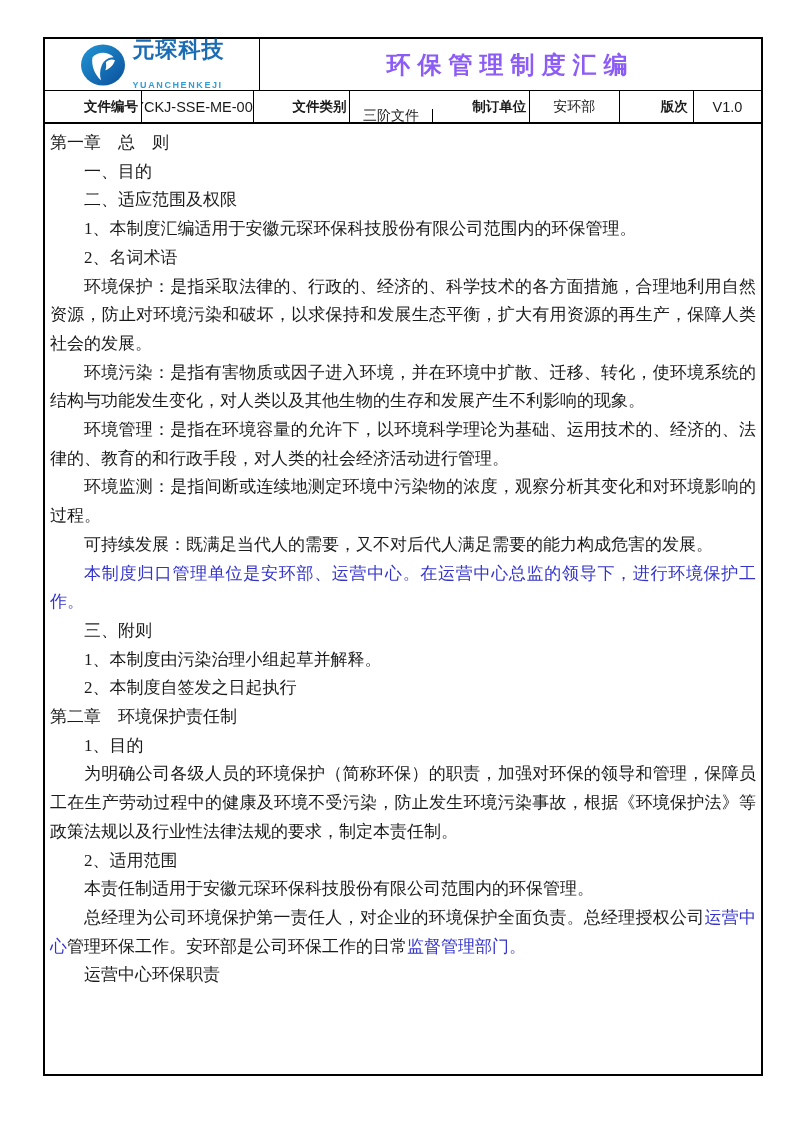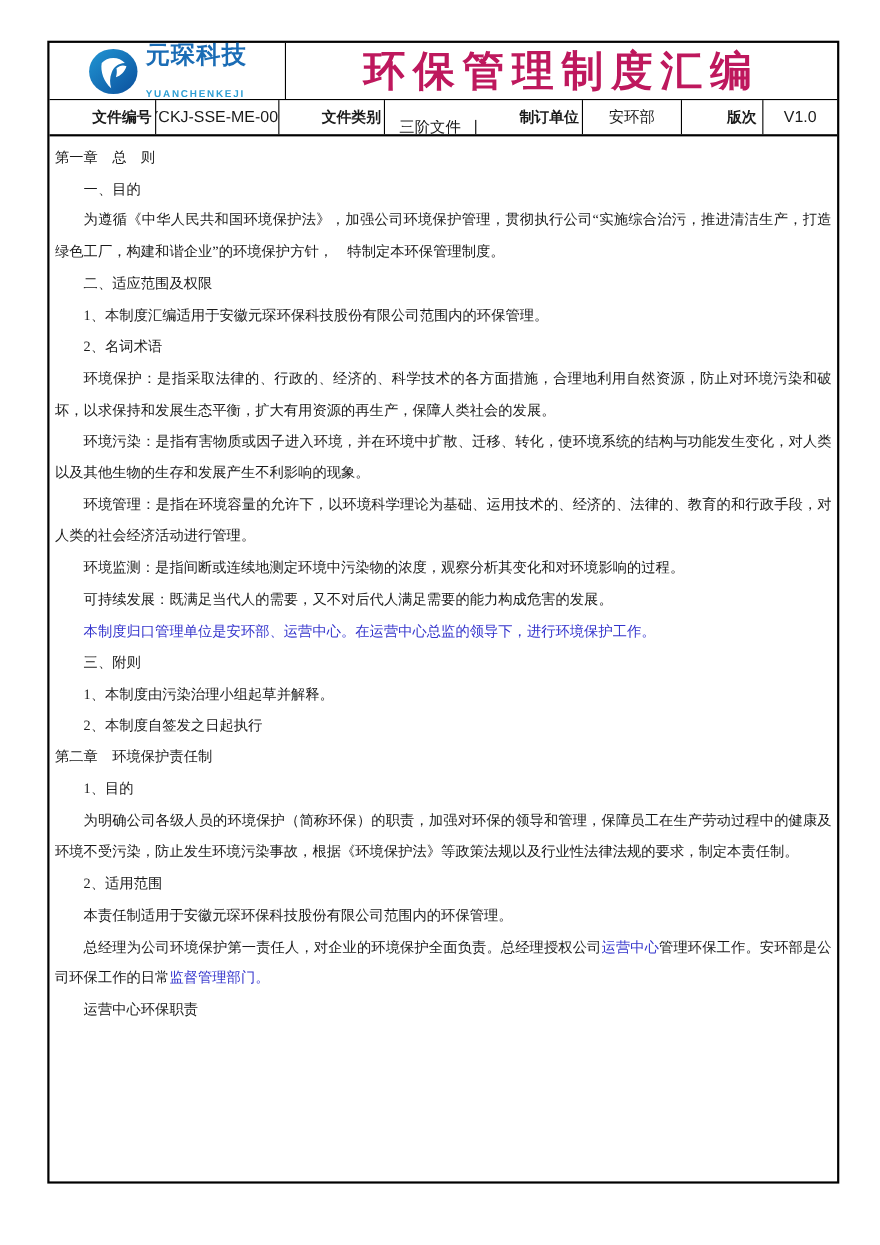--- a/index.html
+++ b/index.html
@@ -32,43 +32,43 @@
   }
   .logo-sub {
     font-size: 9px; font-weight: bold; color: #2e9fd4;
     letter-spacing: 1.6px; margin-top: 20px;
     font-family: "Liberation Sans", sans-serif;
   }
   .title-cell {
     flex: 1; display: flex; align-items: center; justify-content: center;
   }
   .doc-title {
-    font-size: 38px; font-weight: bold; letter-spacing: 7px;
-    font-family: "Liberation Serif", serif; color: #be185d;
+    font-size: 24px; font-weight: bold; letter-spacing: 7px;
+    font-family: "Liberation Serif", serif; color: #8b5cf6;
   }
   
   .hdr-row2 {
     height: 33px; display: flex; border-bottom: 2px solid #000;
     align-items: stretch; font-size: 14px;
   }
   .meta-cell {
     border-right: 1px solid #000;
     display: flex; align-items: center; justify-content: center;
     overflow: hidden; white-space: nowrap;
   }
   .meta-cell:last-child { border-right: none; }
   .meta-label { font-weight: bold; font-size: 13.5px; margin-left: 36px; }
   .meta-latin { font-family: "Liberation Sans", sans-serif; font-size: 14.5px; }
   .c1 { width: 76px; }  .c2 { width: 141px; } .c3 { width: 74px; }
   .c4 { width: 105px; margin-top: 18px; } .c5 { width: 76px; }  .c6 { width: 112px; }
   .c7 { width: 48px; }  .c8 { width: 84px; }
   
   .doc-body {
     flex: 1; padding: 5px 5px 0 5px;
-    font-size: 13px; line-height: 28.7px;
+    font-size: 17px; line-height: 28.7px;
     text-align: justify; overflow: hidden;
   }
   .doc-body p { margin: 0; }
   .doc-body p.body { text-indent: 2em; }
   .doc-body p.chapter { text-indent: 0; }
   .blue { color: #3333cc; }
 </style>
 </head>
 <body>
 
@@ -104,21 +104,20 @@
     <div class="meta-cell c4">三阶文件</div>
     <div class="meta-cell c5 meta-label">制订单位</div>
     <div class="meta-cell c6">安环部</div>
     <div class="meta-cell c7 meta-label">版次</div>
     <div class="meta-cell c8 meta-latin">V1.0</div>
   </div>
 
   <div class="doc-body">
       <p class="chapter"><span>第一章　总　则</span></p>
       <p class="body"><span>一、目的</span></p>
-      <p class="body"><span>为遵循《中华人民共和国环境保护法》，加强公司环境保护管理，贯彻执行公司“实施综合治污，推进清洁生产，打造绿色工厂，构建和谐企业”的环境保护方针，　特制定本环保管理制度。</span></p>
       <p class="body"><span>二、适应范围及权限</span></p>
       <p class="body"><span>1、本制度汇编适用于安徽元琛环保科技股份有限公司范围内的环保管理。</span></p>
       <p class="body"><span>2、名词术语</span></p>
       <p class="body"><span>环境保护：是指采取法律的、行政的、经济的、科学技术的各方面措施，合理地利用自然资源，防止对环境污染和破坏，以求保持和发展生态平衡，扩大有用资源的再生产，保障人类社会的发展。</span></p>
       <p class="body"><span>环境污染：是指有害物质或因子进入环境，并在环境中扩散、迁移、转化，使环境系统的结构与功能发生变化，对人类以及其他生物的生存和发展产生不利影响的现象。</span></p>
       <p class="body"><span>环境管理：是指在环境容量的允许下，以环境科学理论为基础、运用技术的、经济的、法律的、教育的和行政手段，对人类的社会经济活动进行管理。</span></p>
       <p class="body"><span>环境监测：是指间断或连续地测定环境中污染物的浓度，观察分析其变化和对环境影响的过程。</span></p>
       <p class="body"><span>可持续发展：既满足当代人的需要，又不对后代人满足需要的能力构成危害的发展。</span></p>
       <p class="body"><span class="blue">本制度归口管理单位是安环部、运营中心。在运营中心总监的领导下，进行环境保护工作。</span></p>
       <p class="body"><span>三、附则</span></p>

